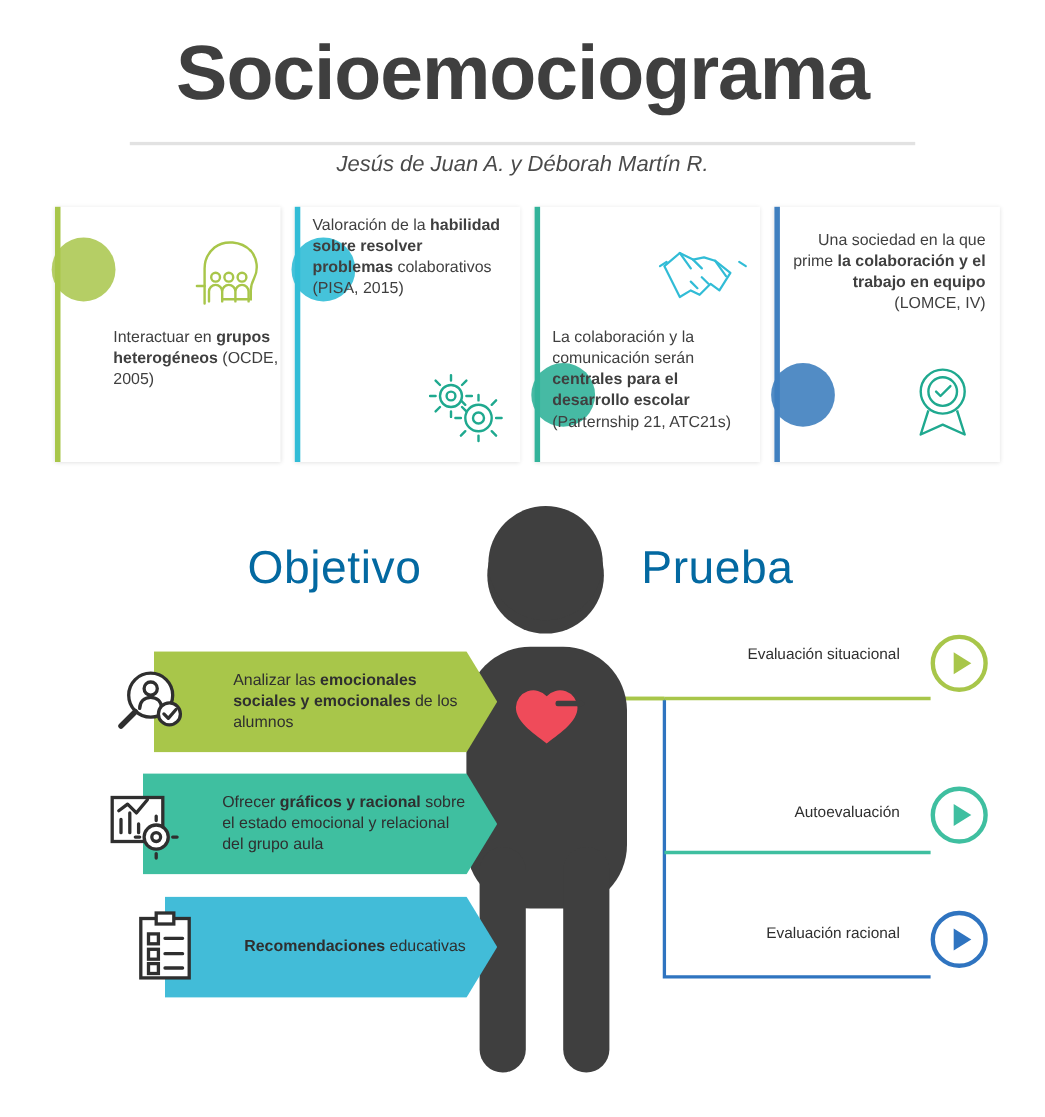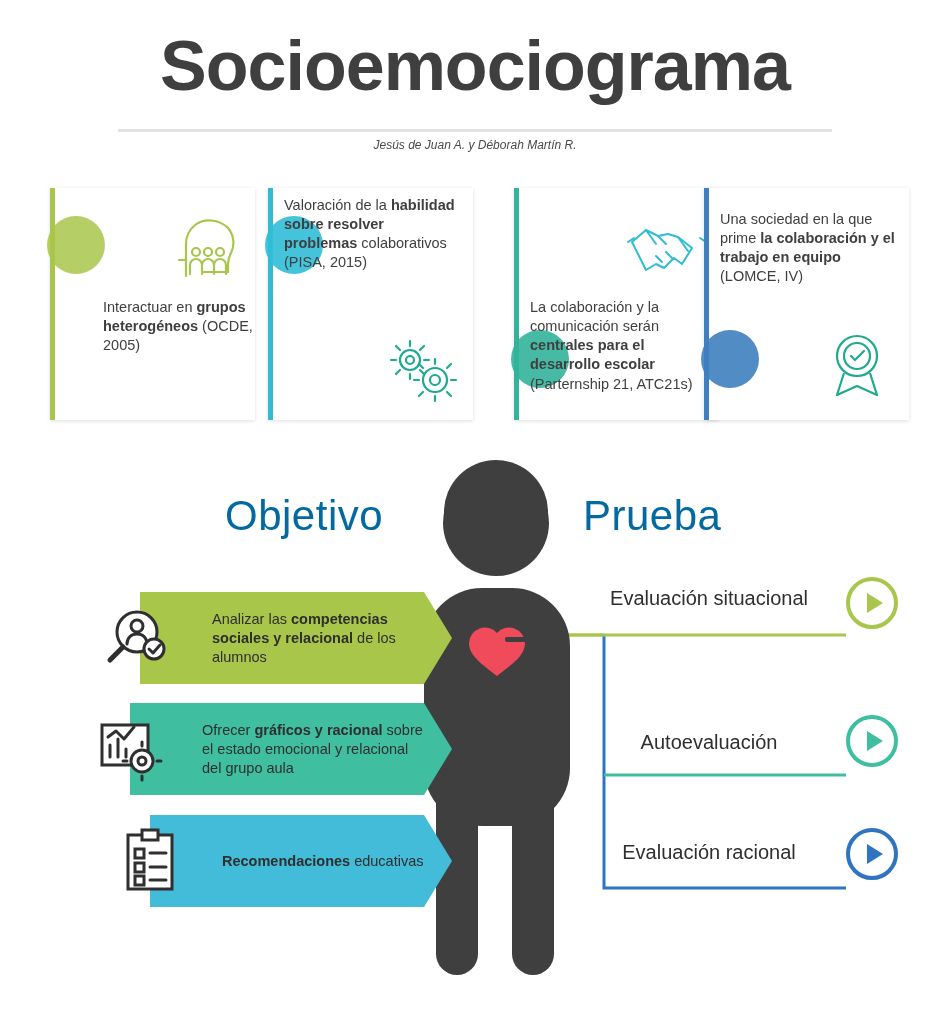--- a/index.html
+++ b/index.html
@@ -39,21 +39,21 @@
     left: 118px; top: 129px;
     width: 714px;
     height: 3px;
     background: #e2e2e2;
   }
   .subtitle {
     position: absolute;
     left: 0; top: 138px;
     width: 950px;
     text-align: center;
-    font-size: 12px;
+    font-size: 20px;
     font-style: italic;
     color: #4a4a4a;
   }
 
   
   .cards {
     position: absolute;
     left: 50px; top: 188px;
     width: 860px;
     height: 235px;
@@ -81,22 +81,22 @@
     left: 16px;
     width: 176px;
     font-size: 14.5px;
     line-height: 1.32;
     color: #3f3f3f;
   }
   .card .ctext b { font-weight: bold; }
 
   #card1 { left: 0; }
   #card2 { left: 218px; }
-  #card3 { left: 436px; margin-left: 28px; }
-  #card4 { left: 654px; }
+  #card3 { left: 436px; }
+  #card4 { left: 654px; text-align: right; }
 
   #card1 .bar { background: #a8c64a; }
   #card2 .bar { background: #31bcd6; }
   #card3 .bar { background: #32b39a; }
   #card4 .bar { background: #3f7fbf; }
 
   #card1 .blob { left: -3px; top: 28px; width: 58px; height: 58px; background: #a8c64a; opacity: .85; }
   #card2 .blob { left: -3px; top: 28px; width: 58px; height: 58px; background: #31bcd6; opacity: .9; }
   #card3 .blob { left: -3px; top: 142px; width: 58px; height: 58px; background: #32b39a; opacity: .9; }
   #card4 .blob { left: -3px; top: 142px; width: 58px; height: 58px; background: #3f7fbf; opacity: .9; }
@@ -173,22 +173,22 @@
   #arrow1 { left: 140px; top: 592px; width: 312px; }
   #arrow2 { left: 130px; top: 703px; width: 322px; }
   #arrow3 { left: 150px; top: 815px; width: 302px; }
   #arrow1 .shape { background: #a8c64a; }
   #arrow2 .shape { background: #3fbfa0; }
   #arrow3 .shape { background: #42bcd8; }
 
   
   .rlabel {
     position: absolute;
-    text-align: center;
-    font-size: 20px;
+    text-align: right;
+    font-size: 14px;
     line-height: 1.25;
     color: #2f2f2f;
   }
   #rlabel1 { left: 600px; top: 586px; width: 218px; }
   #rlabel2 { left: 600px; top: 730px; width: 218px; }
   #rlabel3 { left: 600px; top: 840px; width: 218px; }
 
   .play {
     position: absolute;
     width: 52px; height: 52px;
@@ -320,21 +320,21 @@
     <div class="aicon">
       <svg viewBox="0 0 72 72" width="72" height="72" fill="none" stroke="#2f2f2f" stroke-width="3">
         <circle cx="33" cy="30" r="20" fill="#ffffff"></circle>
         <circle cx="33" cy="24" r="6"></circle>
         <path d="M23 42c0-6 4-10 10-10s10 4 10 10" stroke-linecap="round"></path>
         <path d="M19 45l-13 13" stroke-linecap="round" stroke-width="5"></path>
         <circle cx="50" cy="47" r="10" fill="#ffffff"></circle>
         <path d="M45 47l4 4 7-8" stroke-linecap="round" stroke-linejoin="round"></path>
       </svg>
     </div>
-    <div class="atext">Analizar las <b>competencias sociales y relacional</b> de los alumnos</div>
+    <div class="atext">Analizar las <b>emocionales sociales y emocionales</b> de los alumnos</div>
   </div>
 
   <div class="arrow" id="arrow2">
     <div class="shape"></div>
     <div class="aicon">
       <svg viewBox="0 0 72 72" width="72" height="72" fill="none" stroke="#2f2f2f" stroke-width="3">
         <rect x="8" y="12" width="46" height="40" fill="#ffffff"></rect>
         <path d="M16 44V32M24 44V26M32 44V36" stroke-linecap="round"></path>
         <path d="M14 24l8-6 8 8 10-12" stroke-linecap="round" stroke-linejoin="round"></path>
         <circle cx="48" cy="48" r="11" fill="#ffffff"></circle>

